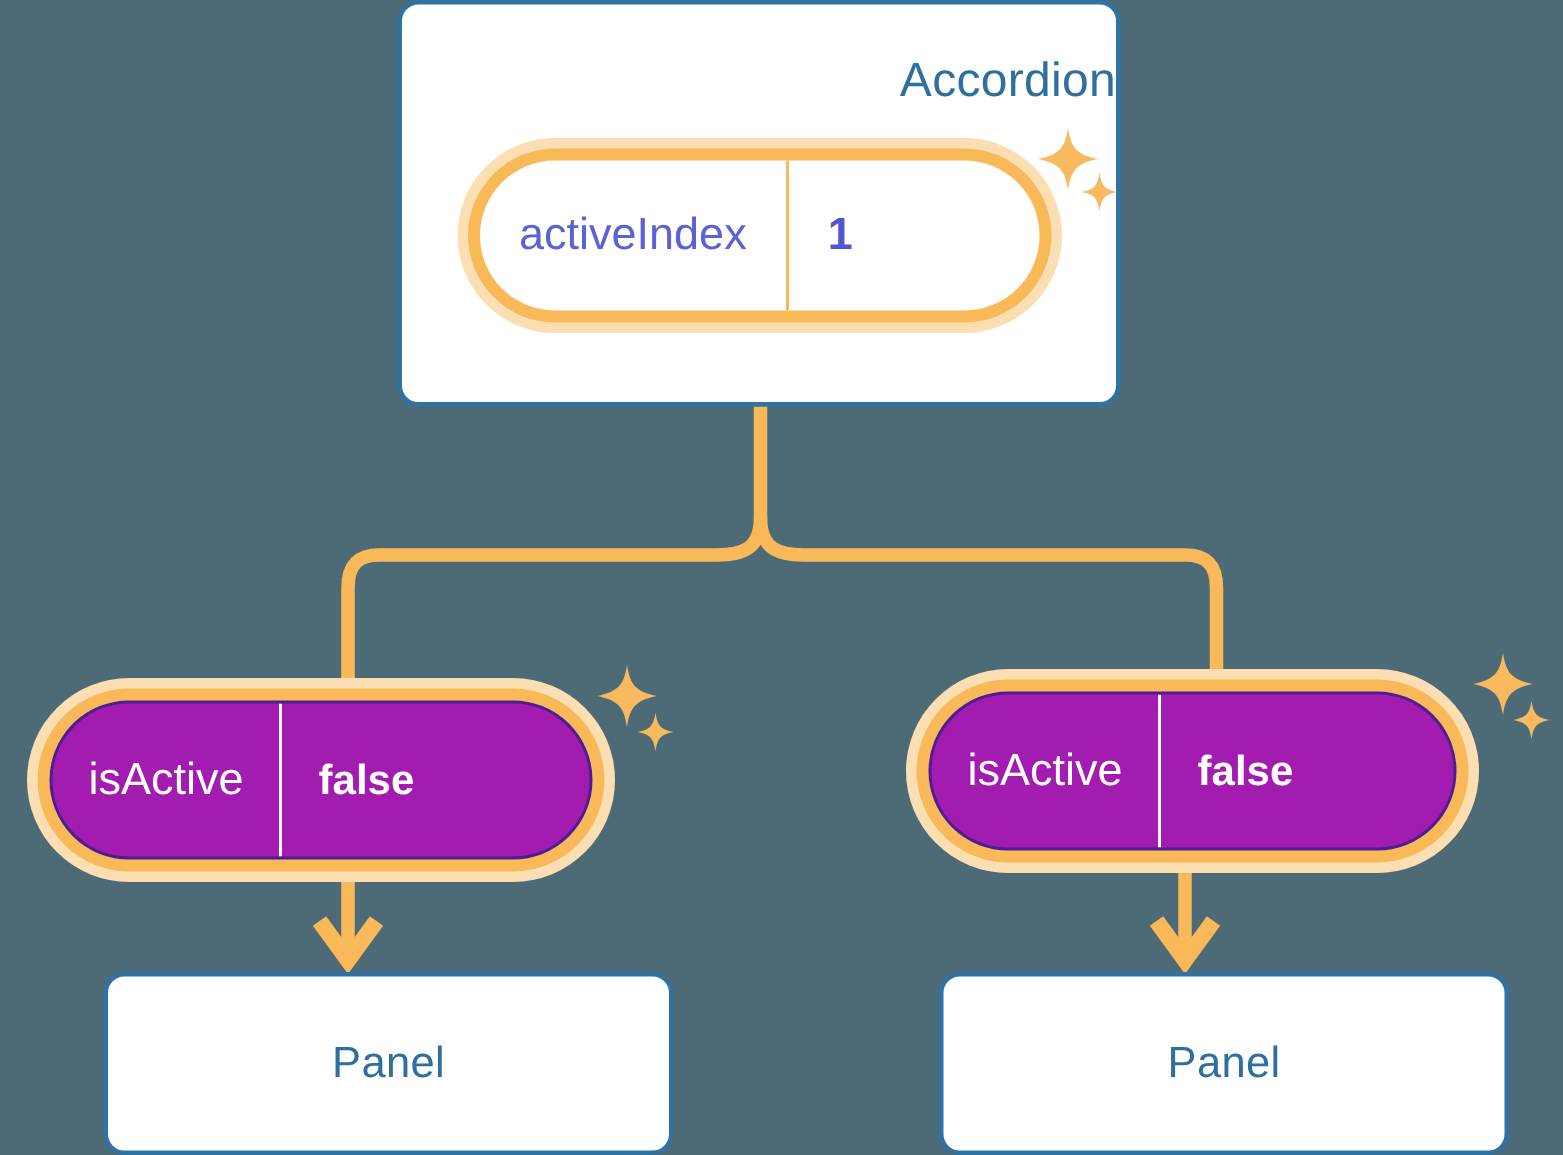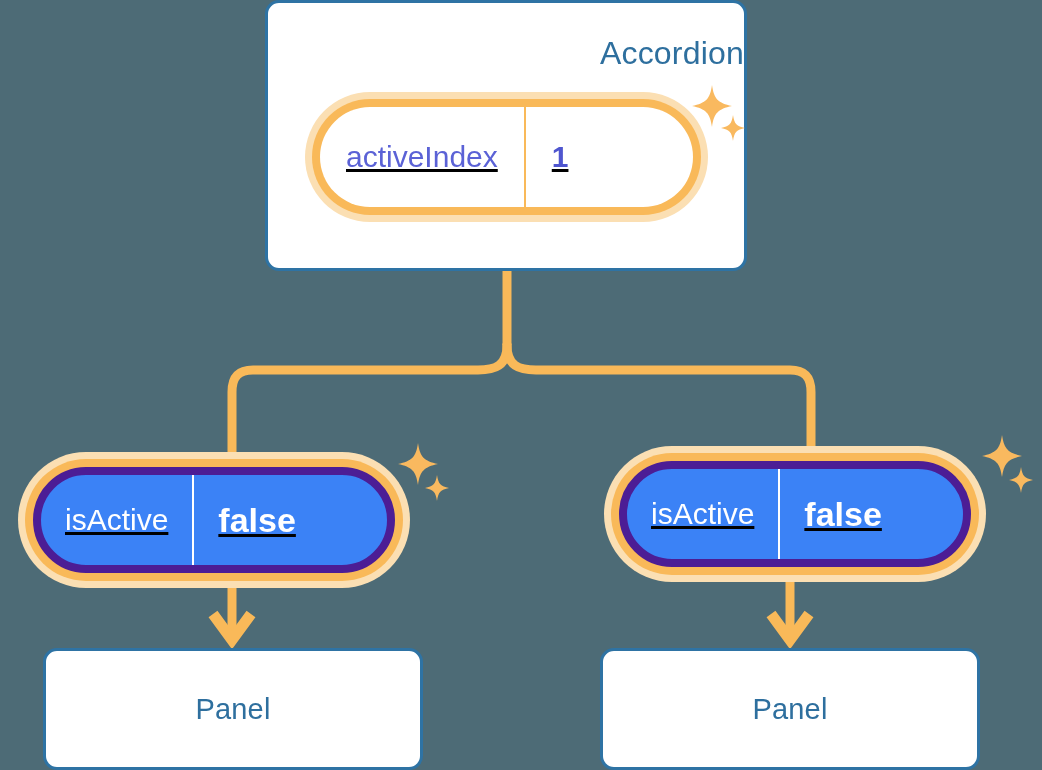--- a/index.html
+++ b/index.html
@@ -59,20 +59,21 @@
     margin-top: 32px;
   }
 
   
   .panel-card {
     width: 380px;
     height: 122px;
     display: flex;
     align-items: center;
     justify-content: center;
+    margin-left: 26px;
   }
   .panel-card .card-title {
     font-size: 29px;
     margin: 0;
   }
   #panel-left  { left: 43px;  top: 648px; }
   #panel-right { left: 600px; top: 648px; }
 
   
   .pill-wrap {
@@ -98,21 +99,20 @@
   }
   
   .pill-body {
     position: absolute;
     left: 15px; top: 15px;
     right: 15px; bottom: 15px;
     border-radius: 999px;
     display: flex;
     align-items: stretch;
     overflow: hidden;
-    text-decoration: underline;
   }
   .pill-key, .pill-val {
     display: flex;
     align-items: center;
     justify-content: center;
     box-sizing: border-box;
     white-space: nowrap;
   }
 
   
@@ -126,32 +126,32 @@
   .pill-light .pill-val {
     color: #4F56CF;
     font-size: 30px;
     font-weight: bold;
     padding: 0 26px;
     border-left: 2px solid #F9B959;
   }
 
   
   .pill-solid .pill-body {
-    background: #3b82f6;
-    border: 8px solid #4c1d95;
+    background: #a21caf;
+    border: 2px solid #4c1d95;
   }
   .pill-solid .pill-key {
     color: #FFFFFF;
     font-size: 30px;
     font-weight: 400;
     padding: 0 24px;
   }
   .pill-solid .pill-val {
     color: #FFFFFF;
-    font-size: 34px;
+    font-size: 28px;
     font-weight: bold;
     padding: 12px 24px;
     border-left: 2px solid #FFFFFF;
   }
 
   
   #pill-active-index {
     left: 305px;
     top: 92px;
     width: 403px;

